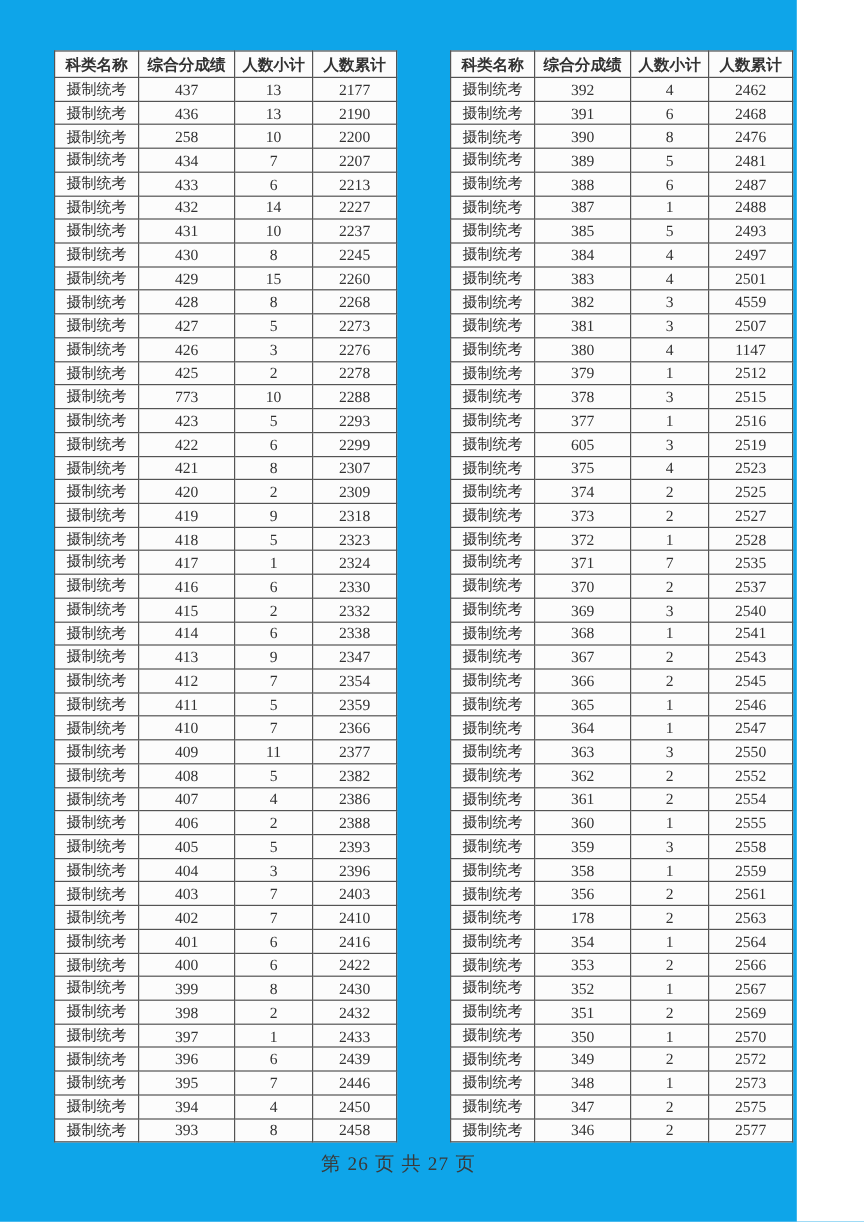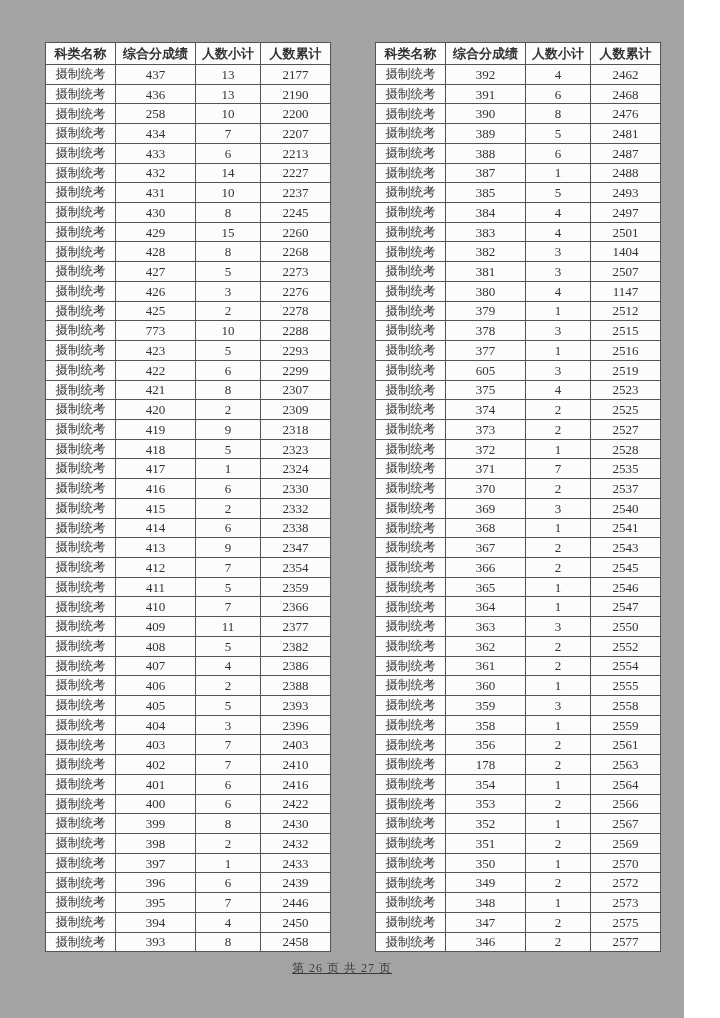--- a/index.html
+++ b/index.html
@@ -3,25 +3,24 @@
 <meta charset="utf-8">
 <style>
   html, body {
     margin: 0;
     padding: 0;
   }
   .page {
     position: relative;
     width: 664px;
     height: 1018px;
-    background: #a3a3a3;
+    background: #0ea5e9;
     font-family: "Liberation Serif", "DejaVu Serif", serif;
     color: #323232;
     overflow: hidden;
-    padding-left: 20px;
   }
   table.score-table {
     position: absolute;
     top: 42px;
     width: 285px;
     border-collapse: collapse;
     table-layout: fixed;
     background: #fcfcfc;
   }
   table.score-table.left  { left: 45px; }
@@ -47,24 +46,23 @@
   }
   .score-table td.cat {
     font-size: 12.5px;
   }
   .page-footer {
     position: absolute;
     top: 960px;
     left: 0;
     width: 100%;
     text-align: center;
-    font-size: 12px;
+    font-size: 16px;
     letter-spacing: 1px;
     color: #3a3a3a;
-    text-decoration: underline;
   }
 </style>
 </head>
 <body>
 
 <div class="page">
 
   <table class="score-table left">
     <colgroup>
       <col style="width:70px">
@@ -421,21 +419,21 @@
         <tr>
           <td class="cat">摄制统考</td>
           <td>383</td>
           <td>4</td>
           <td>2501</td>
         </tr>
         <tr>
           <td class="cat">摄制统考</td>
           <td>382</td>
           <td>3</td>
-          <td>1404</td>
+          <td>4559</td>
         </tr>
         <tr>
           <td class="cat">摄制统考</td>
           <td>381</td>
           <td>3</td>
           <td>2507</td>
         </tr>
         <tr>
           <td class="cat">摄制统考</td>
           <td>380</td>

